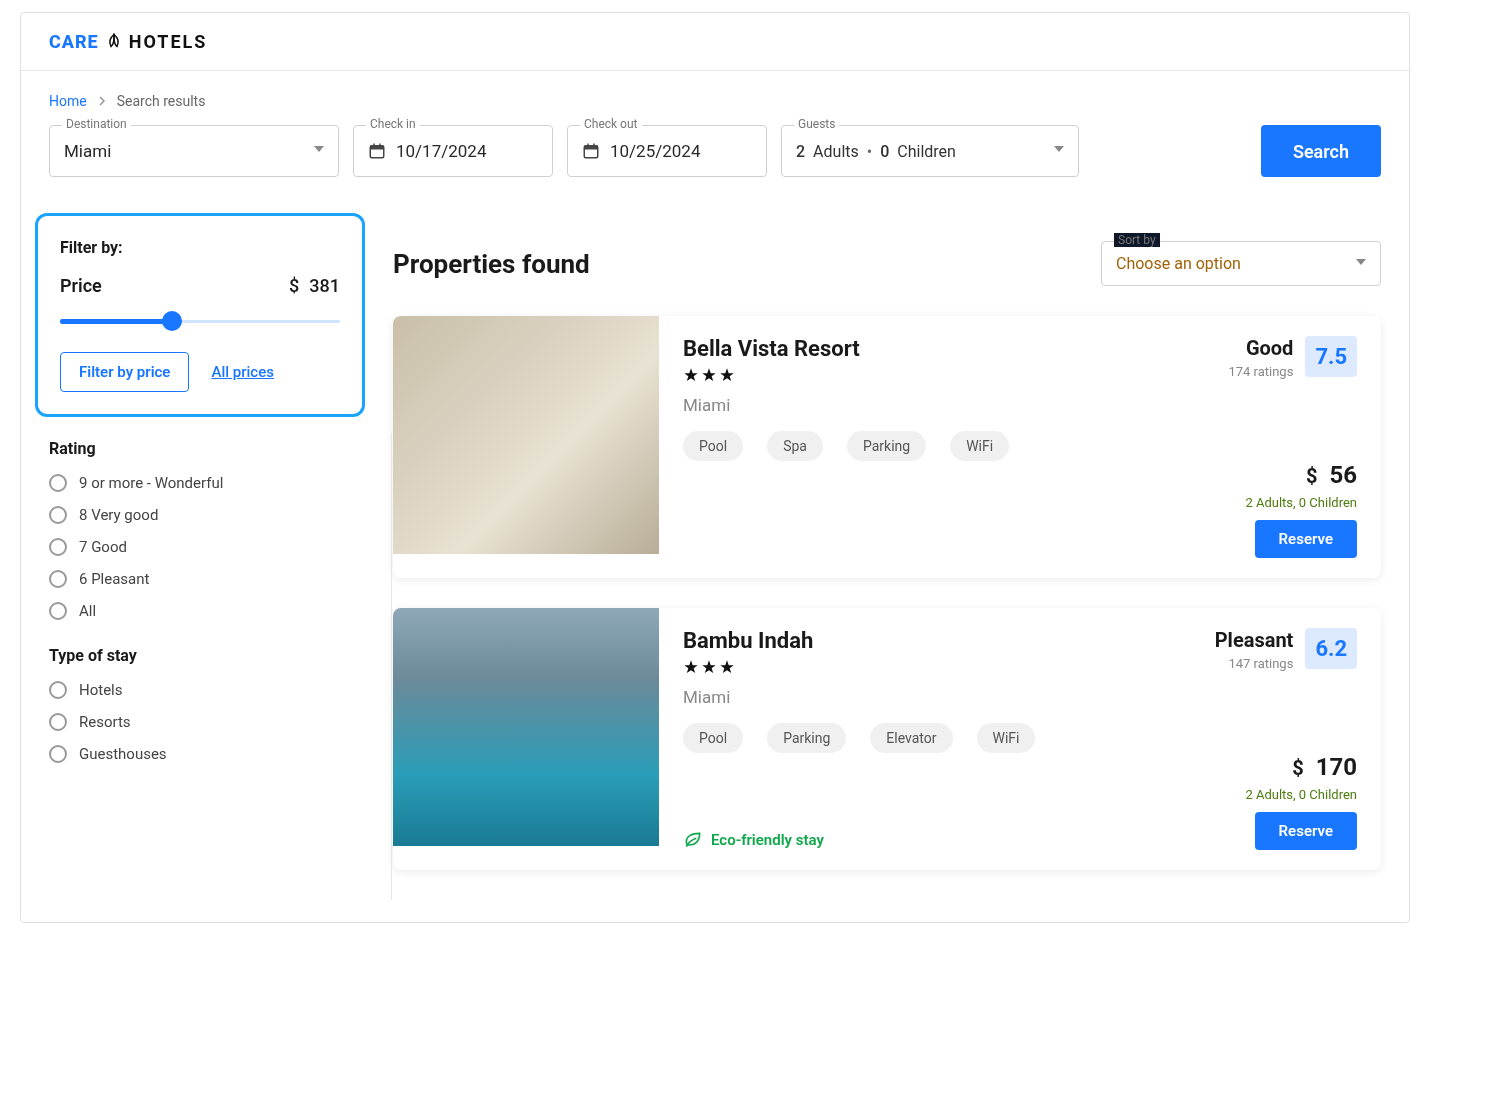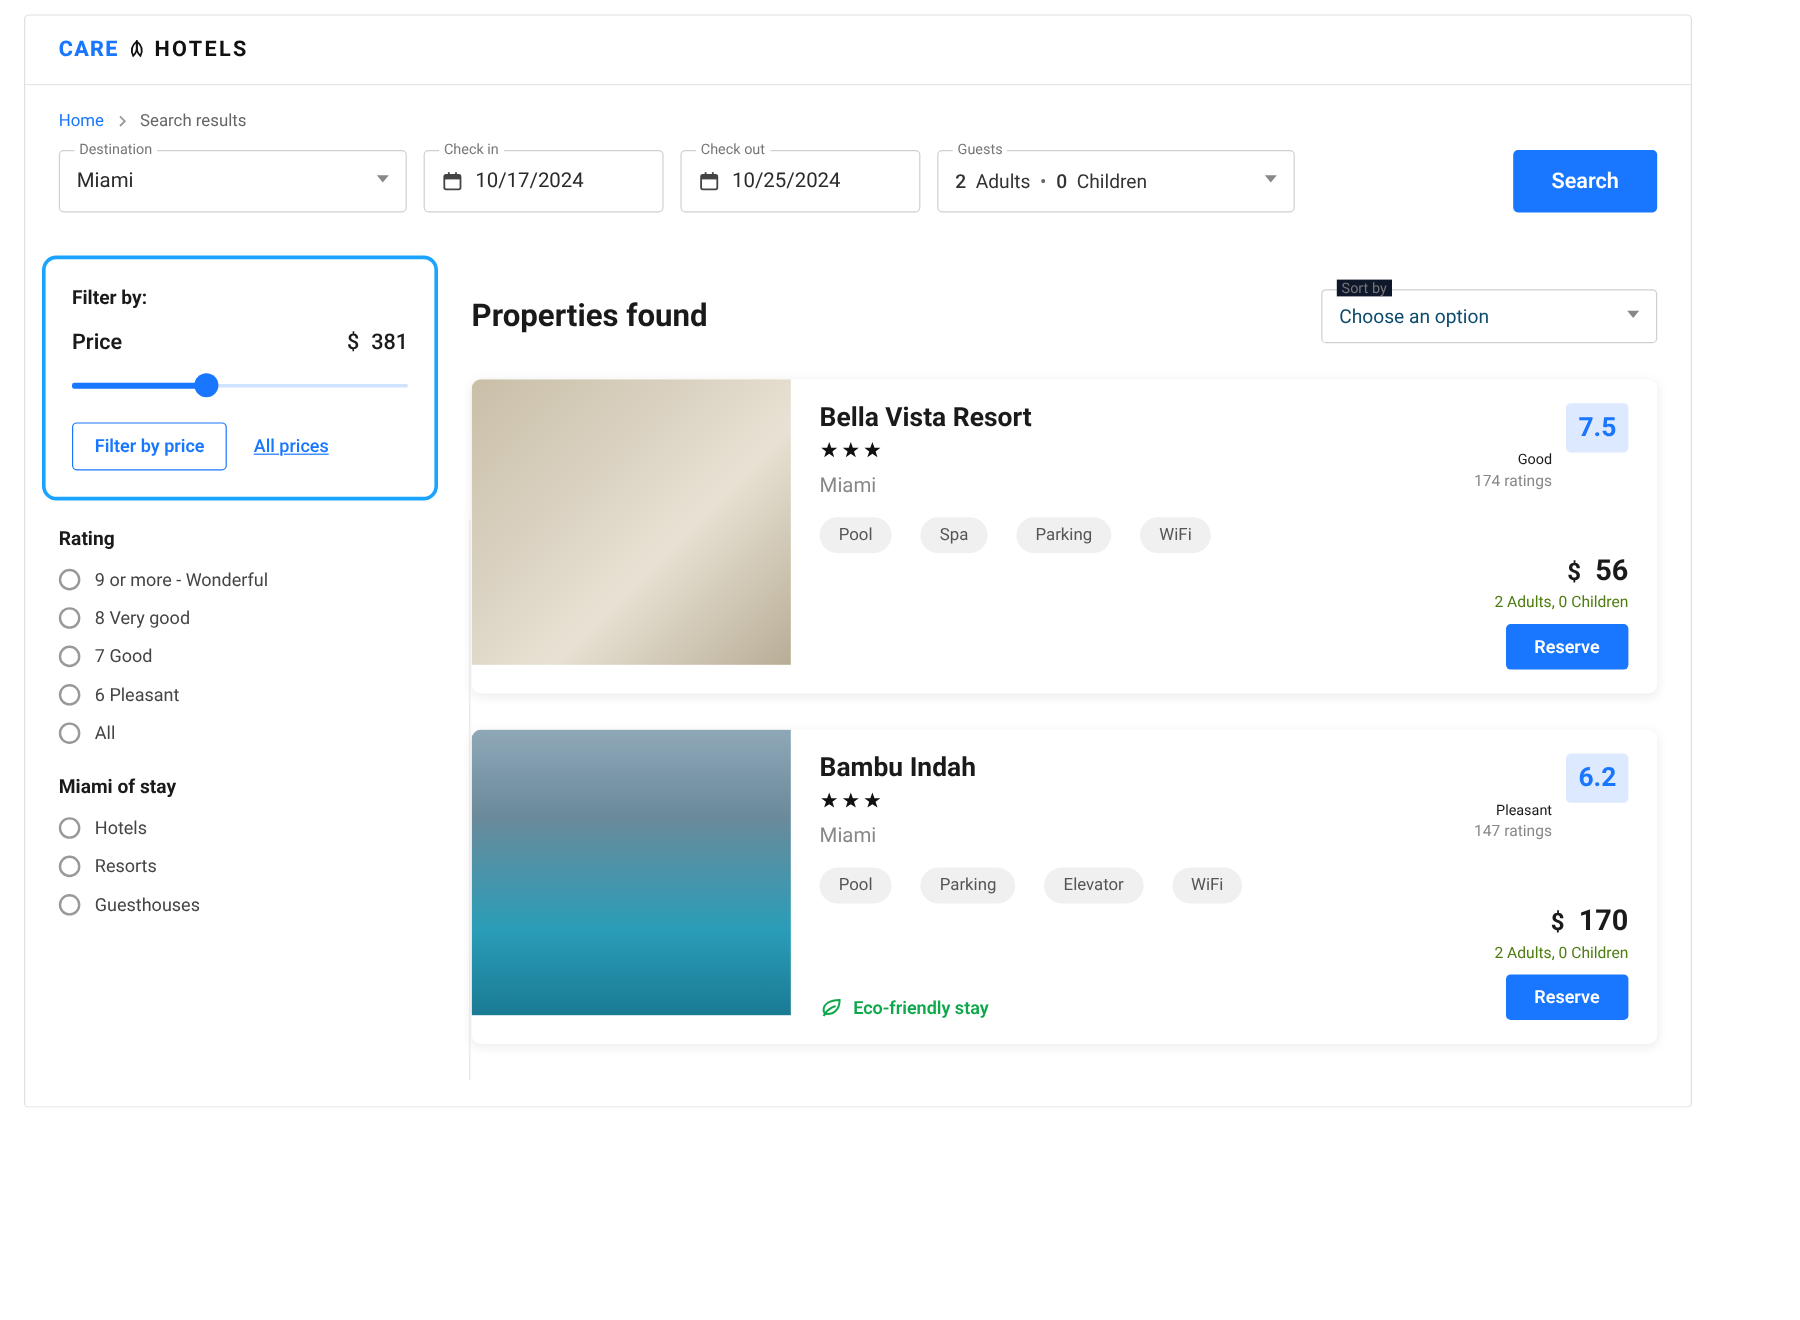--- a/index.html
+++ b/index.html
@@ -58,36 +58,36 @@
     .radio-row { display: flex; align-items: center; gap: 12px; margin-bottom: 14px; cursor: pointer; }
     .radio { width: 18px; height: 18px; border: 2px solid #999; border-radius: 50%; flex-shrink: 0; }
     .radio-label { font-size: 15px; color: #444; }
     .cols-wrap { position: relative; }
     .vline { position: absolute; left: 342px; top: 220px; bottom: 0; width: 1px; background: #e6e6e6; }
     
     .main-hdr { display: flex; justify-content: space-between; align-items: center; margin-bottom: 30px; margin-top: 28px; }
     .main-title { font-size: 26px; font-weight: 700; }
     .sort-wrap { position: relative; border: 1px solid #d0d0d0; border-radius: 4px; padding: 12px 14px; width: 280px; display: flex; align-items: center; justify-content: space-between; }
     .sort-label { position: absolute; top: -9px; left: 12px; background: #0f172a; padding: 0 4px; font-size: 12px; color: #777; }
-    .sort-val { font-size: 16px; color: #0c4a6e; }
+    .sort-val { font-size: 16px; color: #a16207; }
     
     .prop-card { display: flex; border-radius: 8px; box-shadow: 0 2px 10px rgba(0,0,0,0.08); overflow: hidden; margin-bottom: 30px; background: #fff; }
     .prop-img { width: 266px; height: 238px; flex-shrink: 0; background: linear-gradient(135deg, #c9bfa8 0%, #dcd4c4 40%, #e8e2d4 60%, #b8ad96 100%); position: relative; }
     .prop-img.pool { background: linear-gradient(180deg, #8fa8b8 0%, #6b8a9a 30%, #2a9db8 70%, #1a7a94 100%); }
     .prop-body { flex: 1; padding: 20px 24px; display: flex; flex-direction: column; }
     .prop-top { display: flex; justify-content: space-between; }
     .prop-name { font-size: 22px; font-weight: 700; margin-bottom: 6px; }
     .stars { display: flex; gap: 2px; margin-bottom: 12px; }
     .star { width: 16px; height: 16px; fill: #111; }
     .prop-loc { font-size: 17px; color: #888; margin-bottom: 16px; }
     .tags { display: flex; gap: 24px; flex-wrap: wrap; }
     .tag { padding: 7px 16px; background: #f0f0f0; border-radius: 18px; font-size: 14px; color: #555; }
     .prop-rating { text-align: right; display: flex; align-items: flex-start; gap: 12px; }
     .rating-meta { text-align: right; }
-    .rating-word { font-size: 12px; font-weight: 400; margin-bottom: 4px; margin-top: 40px; }
+    .rating-word { font-size: 20px; font-weight: 700; margin-bottom: 4px; }
     .rating-count { font-size: 13px; color: #888; }
     .rating-score { background: #dde9ff; color: #1976ff; font-weight: 700; font-size: 22px; padding: 8px 10px; border-radius: 4px; }
     .prop-bottom { display: flex; justify-content: space-between; align-items: flex-end; margin-top: auto; }
     .eco { display: flex; align-items: center; gap: 8px; color: #0da84a; font-weight: 600; font-size: 15px; }
     .eco svg { width: 20px; height: 20px; stroke: #0da84a; fill: none; stroke-width: 2; }
     .prop-price { text-align: right; }
     .price-main { font-size: 24px; font-weight: 700; margin-bottom: 6px; }
     .price-main .cur2 { font-size: 20px; margin-right: 6px; }
     .price-sub { font-size: 13px; color: #4d7c0f; margin-bottom: 10px; }
     .reserve-btn { background: #1976ff; color: #fff; border: none; padding: 10px 24px; border-radius: 4px; font-weight: 600; font-size: 15px; cursor: pointer; }
@@ -198,21 +198,21 @@
                 <span class="radio-label">6 Pleasant</span>
               </div>
               <div class="radio-row">
                 <span class="radio"></span>
                 <span class="radio-label">All</span>
               </div>
             </div>
       </div>
 
       <div class="side-sec">
-        <div class="side-hdr">Miami of stay</div>
+        <div class="side-hdr">Type of stay</div>
         <div id="stay-opts">
               <div class="radio-row">
                 <span class="radio"></span>
                 <span class="radio-label">Hotels</span>
               </div>
               <div class="radio-row">
                 <span class="radio"></span>
                 <span class="radio-label">Resorts</span>
               </div>
               <div class="radio-row">

